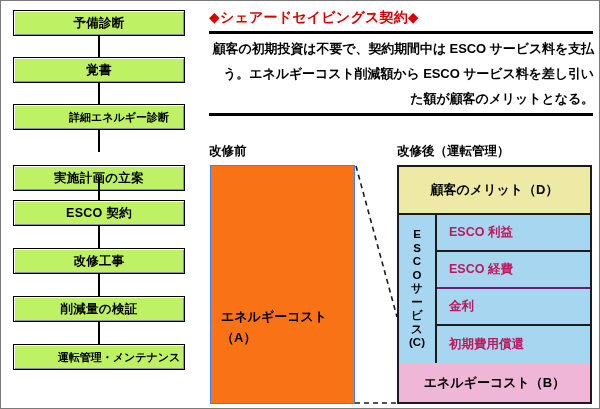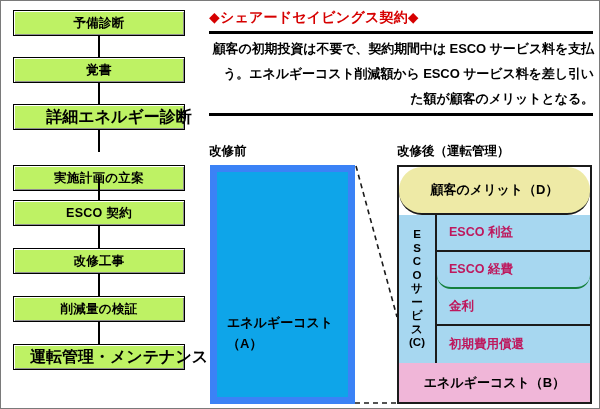--- a/index.html
+++ b/index.html
@@ -49,21 +49,21 @@
     box-shadow: inset 1px 1px 0 #ffffff, inset -1px -1px 0 #8f8f8f;
     display: flex;
     align-items: center;
     justify-content: center;
     font-size: 12.5px;
     font-weight: bold;
     color: #000000;
     letter-spacing: 0.3px;
     white-space: nowrap;
   }
-  .flow-box.narrow-text { font-size: 16px; letter-spacing: 0px; padding-left: 40px; }
+  .flow-box.narrow-text { font-size: 11px; letter-spacing: 0px; padding-left: 40px; }
   .flow-connector {
     position: absolute;
     left: 97px;
     width: 2px;
     background: #000000;
   }
 
   
   #right-panel {
     position: absolute;
@@ -126,22 +126,22 @@
   #label-after  { left: 196px; top: 22px; }
 
   
   #before-box {
     position: absolute;
     left: 9px;
     top: 44px;
     width: 145px;
     height: 239px;
     box-sizing: border-box;
-    background: #0ea5e9;
-    border: 7px solid #3b82f6;
+    background: #f97316;
+    border: 1px solid #3b82f6;
   }
   #before-label {
     position: absolute;
     left: 10px;
     top: 140px;
     font-size: 13px;
     font-weight: bold;
     color: #000000;
     line-height: 21px;
     white-space: nowrap;
@@ -168,21 +168,20 @@
     font-size: 13px;
     font-weight: bold;
     color: #000000;
     white-space: nowrap;
   }
   #seg-merit {
     top: 0;
     height: 48px;
     background: #eeeaa6;
     border-bottom: 2px solid #1b1b1b;
-    border-radius: 23px;
   }
   #seg-service-wrap {
     position: absolute;
     left: 0;
     top: 48px;
     width: 191px;
     height: 148px;
     background: #a7d7f0;
     border-bottom: 2px solid #1b1b1b;
   }
@@ -211,21 +210,21 @@
     box-sizing: border-box;
     display: flex;
     align-items: center;
     padding-left: 12px;
     font-size: 12.5px;
     font-weight: bold;
     color: #be185d;
     white-space: nowrap;
   }
   #sub-0 { top: 0;   height: 37px; border-bottom: 2px solid #1b1b1b; }
-  #sub-1 { top: 37px;  height: 37px; border-bottom: 2px solid #15803d; border-radius: 14px; }
+  #sub-1 { top: 37px;  height: 37px; border-bottom: 2px solid #701a75; }
   #sub-2 { top: 74px;  height: 37px; border-bottom: 2px solid #1b1b1b; }
   #sub-3 { top: 111px; height: 37px; }
   #seg-energy {
     top: 196px;
     height: 39px;
     background: #f0b6d8;
   }
 
   
   #conn-svg {

